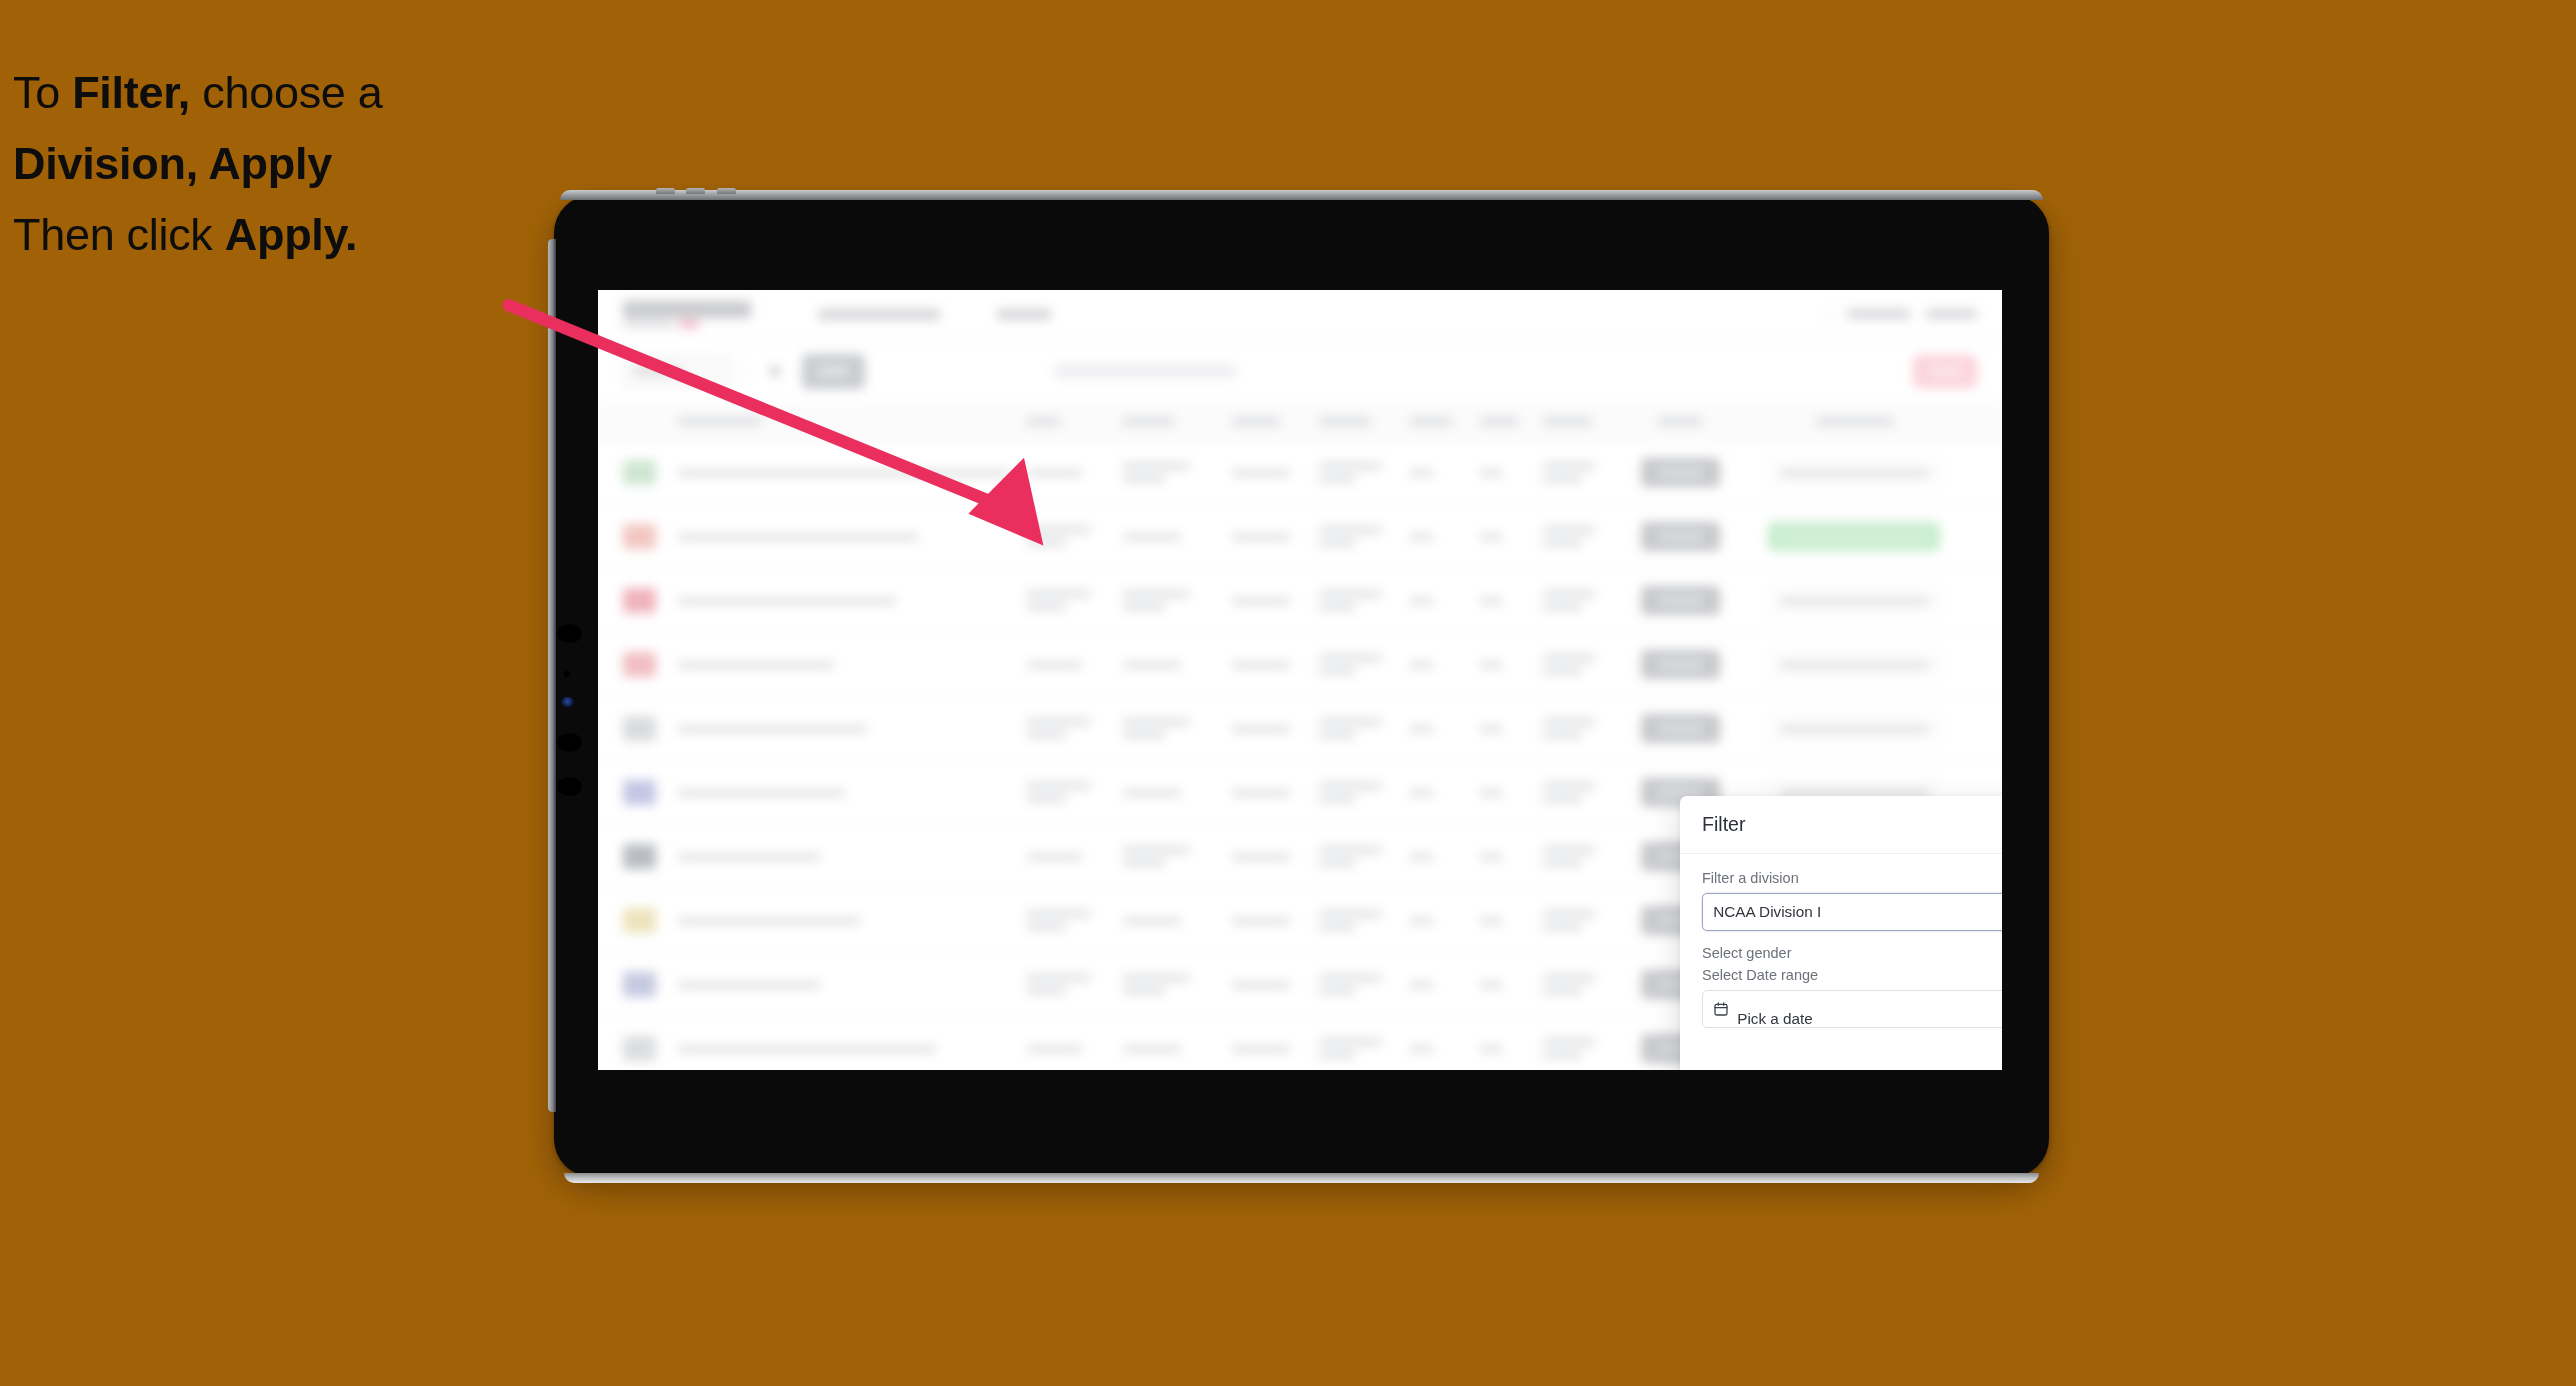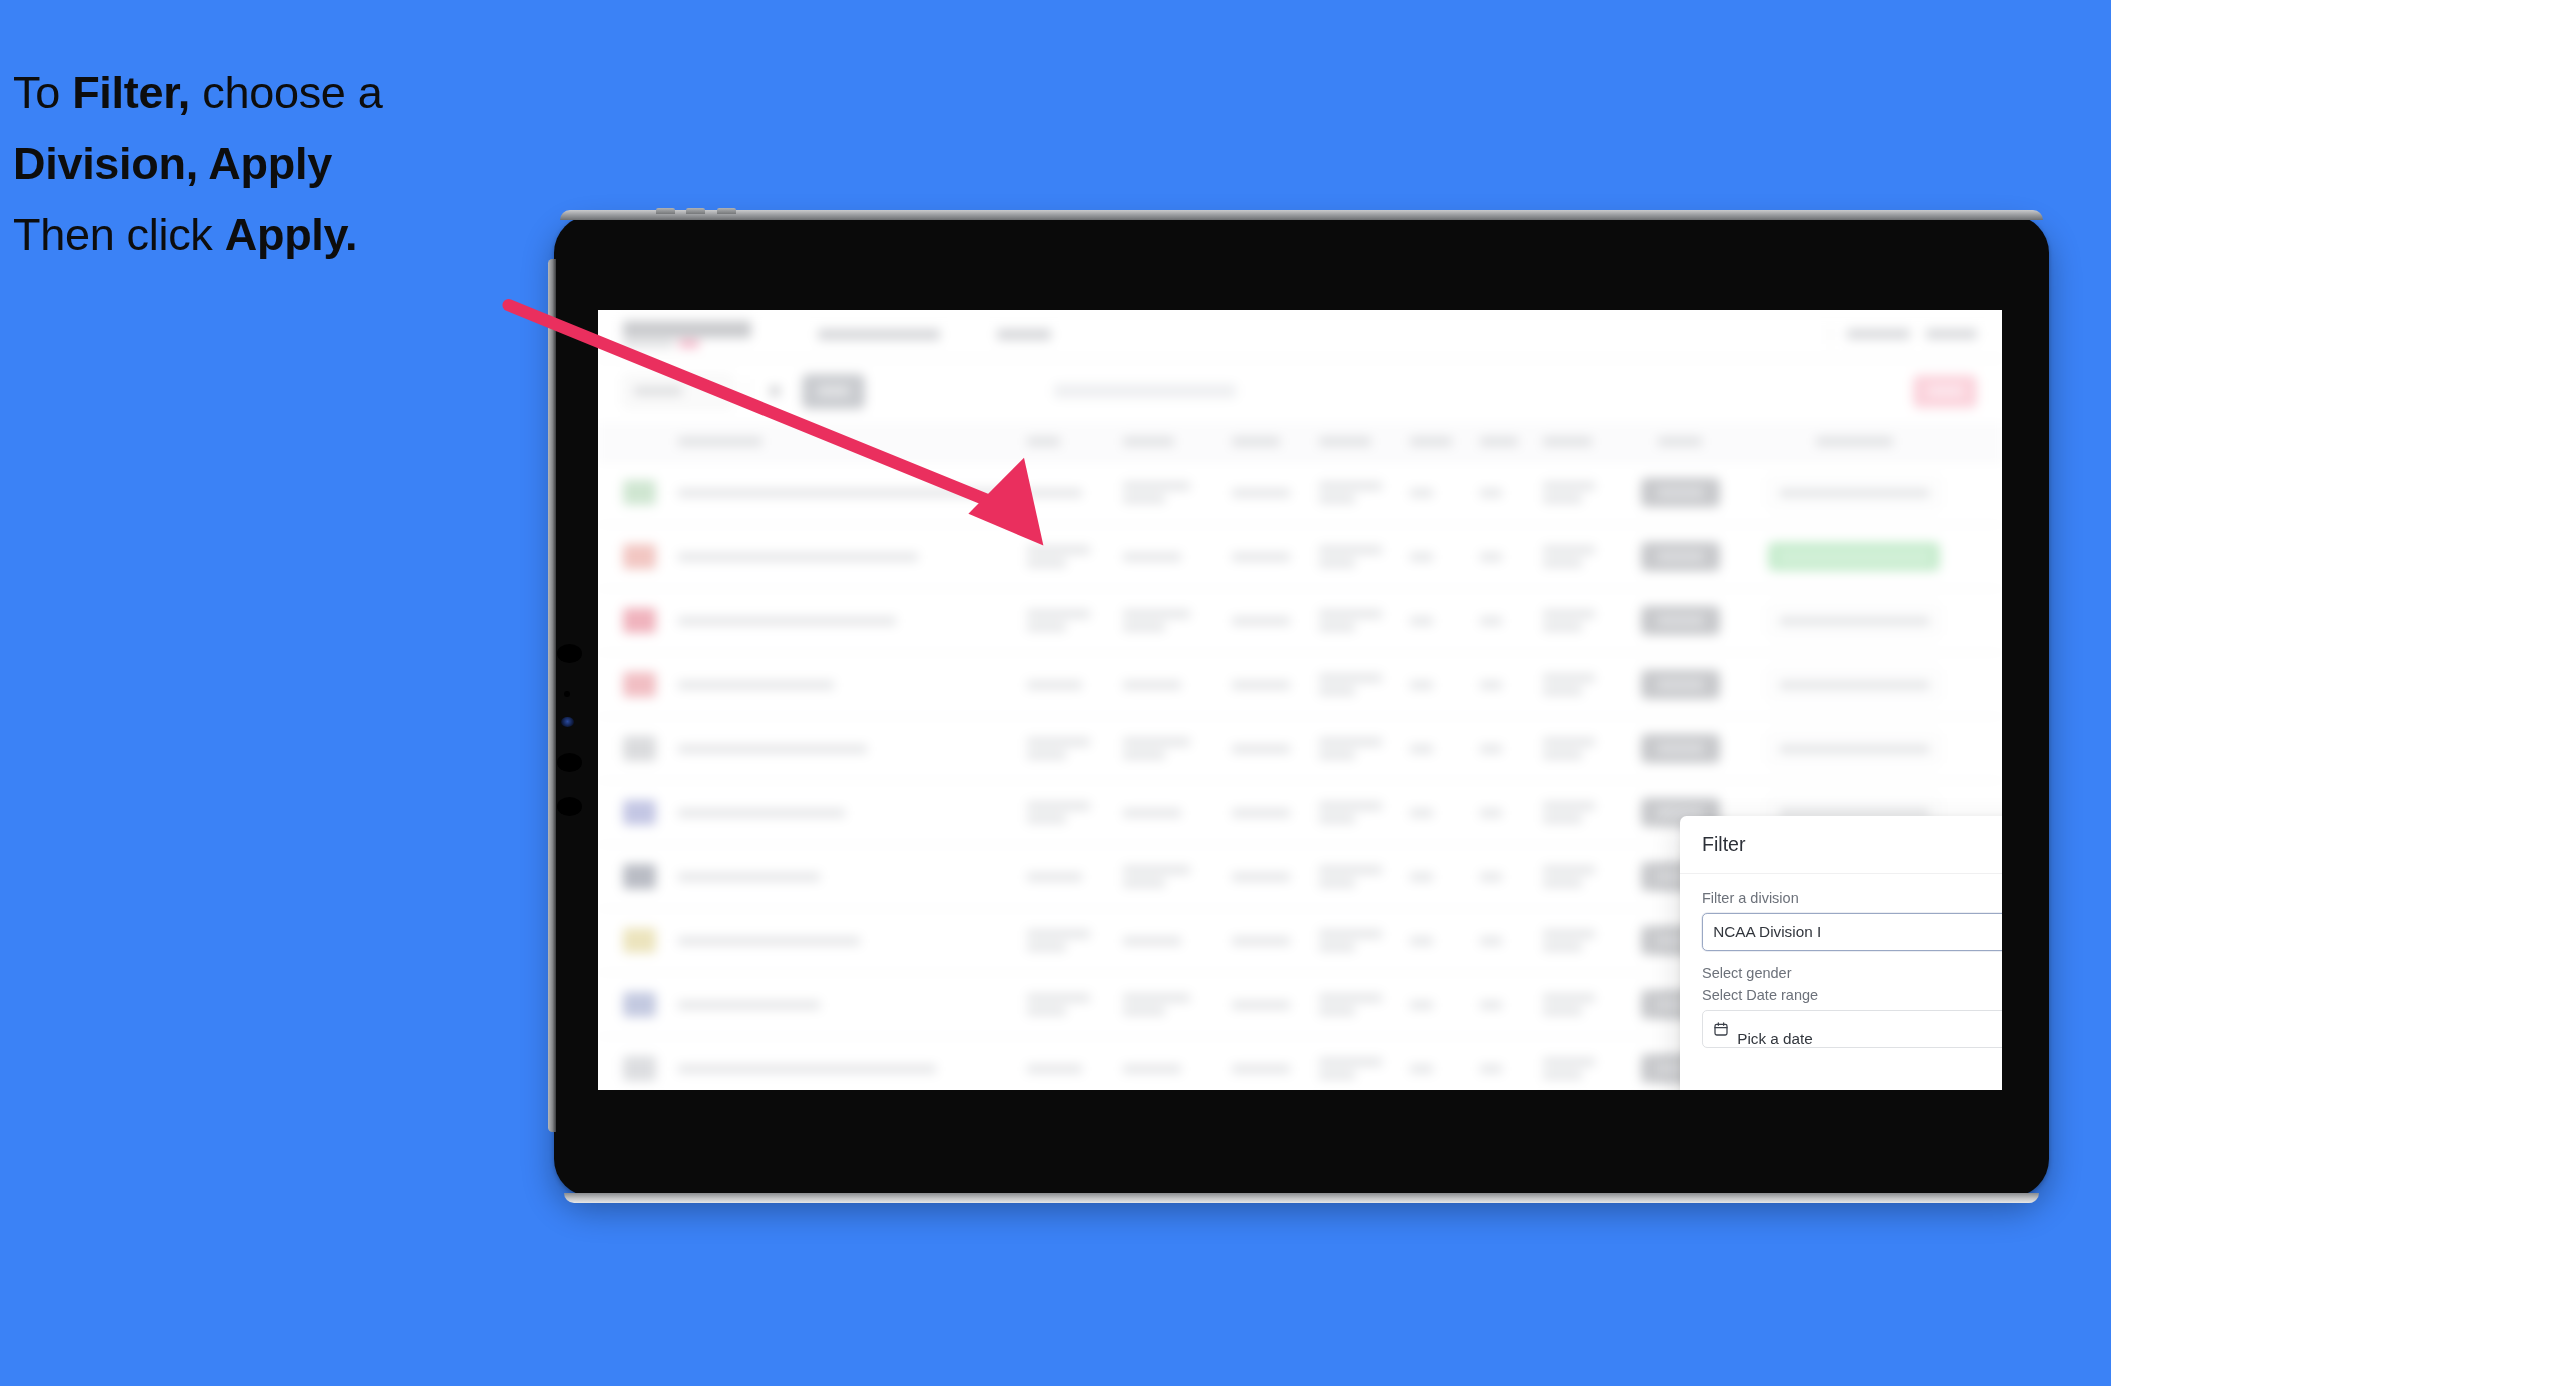--- a/index.html
+++ b/index.html
@@ -2,34 +2,34 @@
 <html style="font-size:11.6px"><head>
 <meta charset="utf-8">
 <style>
   * { box-sizing: border-box; margin: 0; padding: 0; }
   html, body {
     width: 2576px; height: 1386px;
     background: #ffffff;
     font-family: "Liberation Sans", sans-serif;
     overflow: hidden;
   }
-  #stage { position: relative; width: 2111px; height: 1386px; background: #3b82f6; }
+  #stage { position: relative; width: 2576px; height: 1386px; background: #a16207; }
 
   
   #instructions {
     position: absolute; left: 13px; top: 57px; width: 553px;
     font-size: 45px; line-height: 1.58; color: #0d0d0d;
     letter-spacing: -0.3px;
   }
   #instructions .ln { display: block; white-space: pre; }
   #instructions b { font-weight: 700; }
 
   
   #tablet {
-    position: absolute; left: 554px; top: 215px;
+    position: absolute; left: 554px; top: 195px;
     width: 1495px; height: 982px;
     background: #0a0a0a;
     border-radius: 38px;
     box-shadow: 0 13px 32px rgba(0,0,0,.32), 0 1.5px 4.4px rgba(0,0,0,.25);
   }
   #tablet::before { 
     content:""; position:absolute; left:5.8px; right:5.8px; top:-5.1px; height:10.2px;
     background: linear-gradient(180deg,#c9cacc 0%,#9ea0a3 45%,#6e7073 100%);
     border-radius: 29px 29px 0 0;
   }

